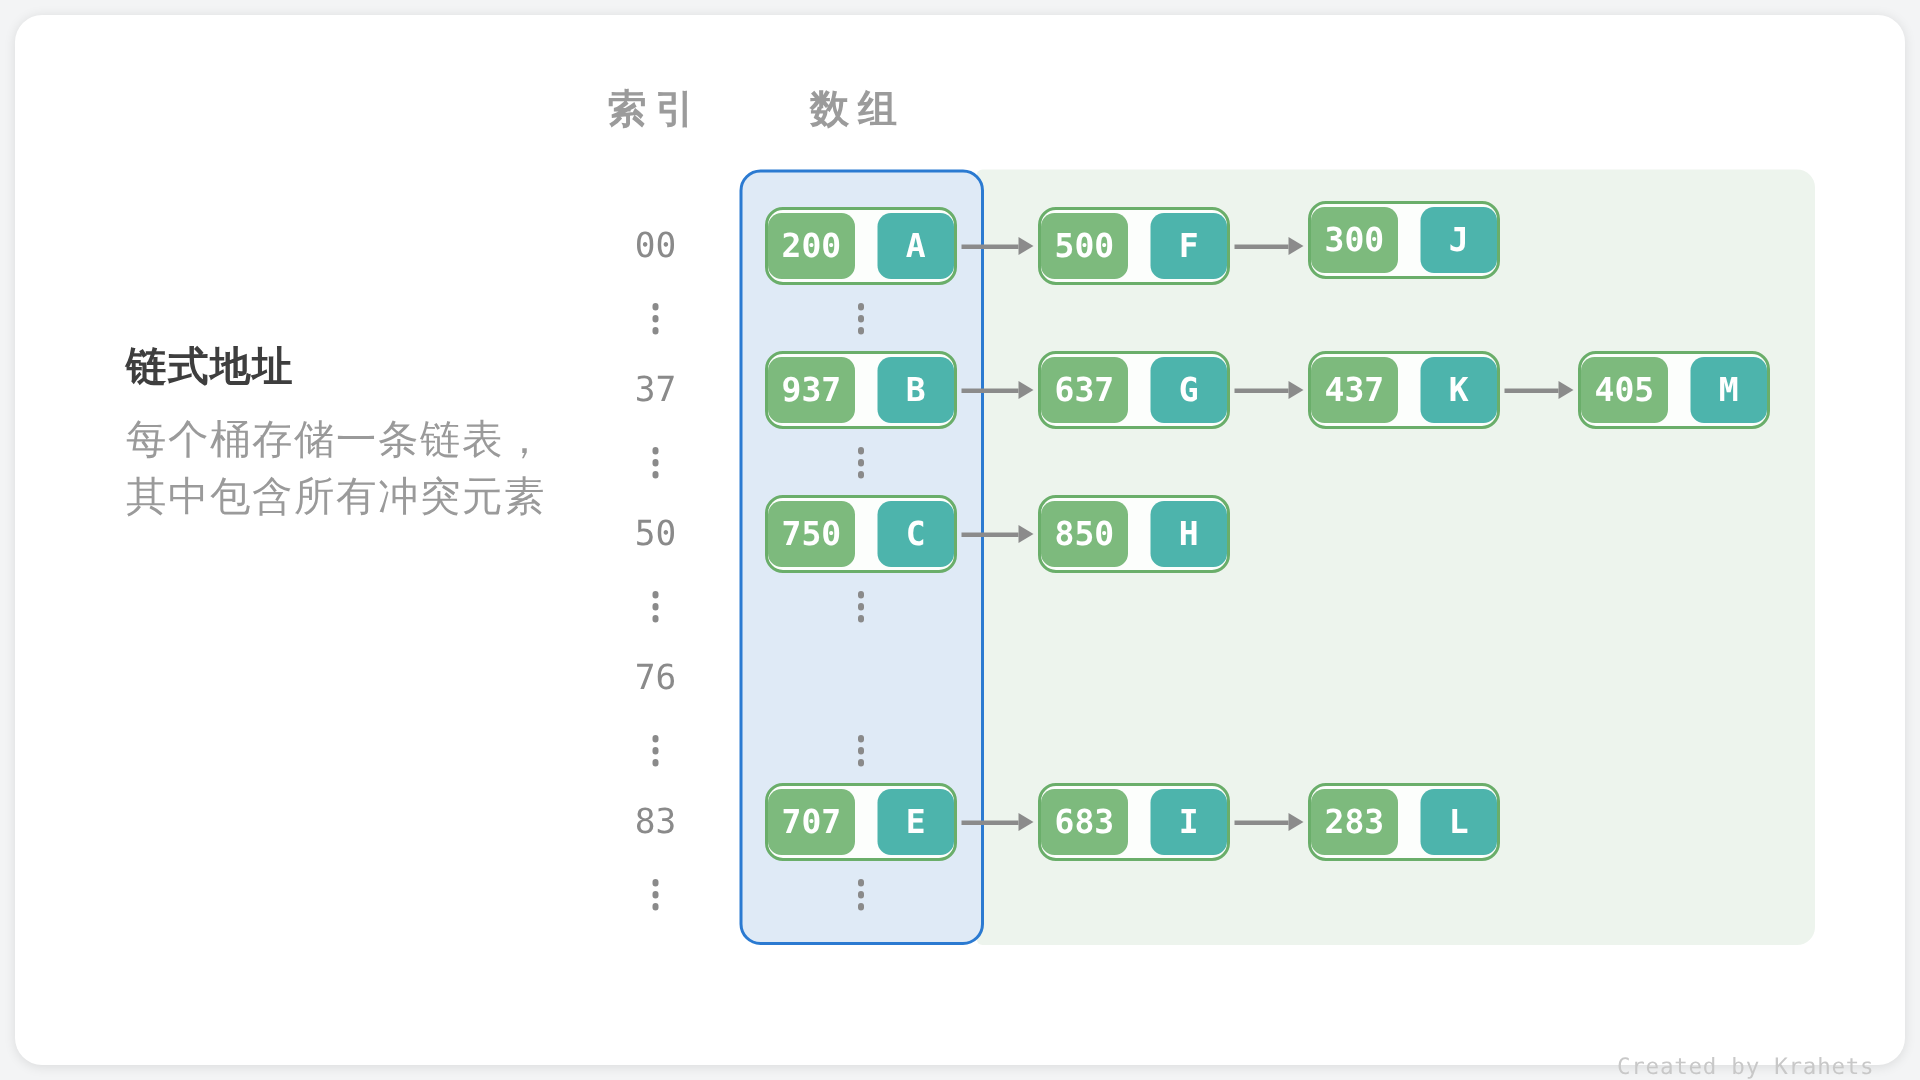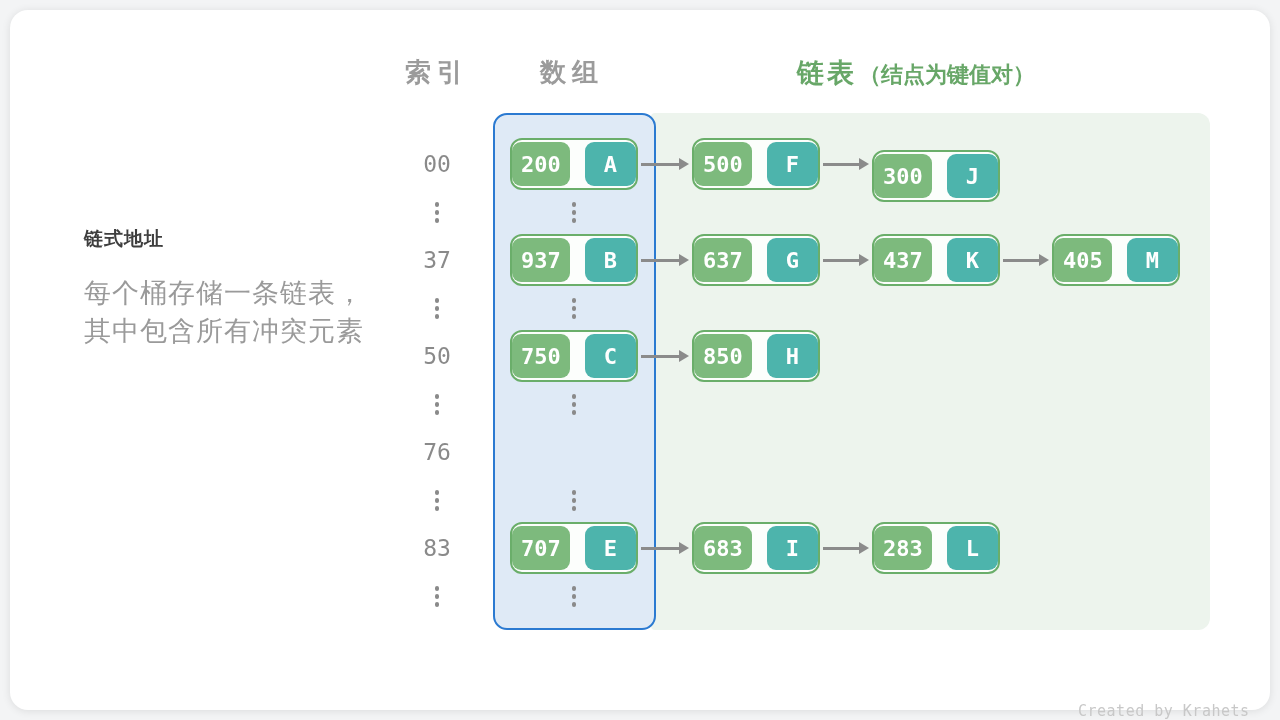--- a/index.html
+++ b/index.html
@@ -15,21 +15,21 @@
   }
   .layer{position:absolute;left:0;top:0;width:1280px;height:720px;}
 
   
   .col-header{position:absolute;top:55px;font-weight:bold;font-size:26px;color:var(--header-gray);letter-spacing:6px;white-space:nowrap;}
   .col-header.list{color:var(--header-green);letter-spacing:0;}
   .list-strong{font-weight:bold;font-size:27px;letter-spacing:3px;}
   .list-note{font-weight:600;font-size:22px;margin-left:2px;}
 
   
-  .side-title{position:absolute;left:84px;top:226px;font-size:19px;font-weight:bold;color:#3e3e3e;letter-spacing:1px;}
+  .side-title{position:absolute;left:84px;top:226px;font-size:27px;font-weight:bold;color:#3e3e3e;letter-spacing:1px;}
   .side-desc{position:absolute;left:84px;top:274px;font-size:27px;color:#9a9a9a;line-height:38px;letter-spacing:1px;}
 
   
   .hash-box{
     position:absolute;left:72px;top:440px;width:270px;height:92px;box-sizing:border-box;
     border:2px solid var(--hash-border);border-radius:12px;background:#f8faff;text-align:center;
   }
   .hash-title{margin-top:11px;font-size:22px;color:var(--hash-blue);letter-spacing:2px;}
   .hash-formula{margin-top:7px;font-family:"DejaVu Sans Mono","Liberation Mono",monospace;font-size:21px;color:var(--hash-blue);}
 
@@ -78,23 +78,20 @@
 </style>
 </head>
 <body style="--key-block: #7dba7d; --value-block: #4db4ac; --node-border: #6aae6a; --array-panel-bg: #dfeaf6; --array-panel-border: #2b7ad1; --list-panel-bg: #edf4ed; --arrow: #8b8b8b; --header-gray: #9b9b9b; --header-green: #68a768; --hash-blue: #2b4cd7; --hash-border: #5673d9;">
 
 <div class="card"></div>
 
 <div class="layer">
 
   <div class="col-header" style="left:405px;">索引</div>
   <div class="col-header" style="left:540px;">数组</div>
-  <div class="col-header list" style="left:797px;">
-    <span class="list-strong">链表</span><span class="list-note">（结点为键值对）</span>
-  </div>
 
   <div class="side-title">链式地址</div>
   <div class="side-desc">
     <div>每个桶存储一条链表，</div>
     <div>其中包含所有冲突元素</div>
   </div>
 
 
   <div class="panel-list"></div>
   <div class="panel-array"></div>
@@ -110,21 +107,21 @@
         <div class="arrow-head"></div>
       </div>
       <div class="node" style="left: 692px; top: 138px;">
         <div class="cell key">500</div>
         <div class="cell val">F</div>
       </div>
       <div class="arrow" style="left: 823px; top: 157px; width: 46px;">
         <div class="arrow-line"></div>
         <div class="arrow-head"></div>
       </div>
-      <div class="node" style="left: 872px; top: 150px;">
+      <div class="node" style="left: 872px; top: 134px;">
         <div class="cell key">300</div>
         <div class="cell val">J</div>
       </div>
       <div class="dots" style="left: 434.75px; top: 202px;">
         <div class="dot"></div>
         <div class="dot"></div>
         <div class="dot"></div>
       </div>
       <div class="dots" style="left: 571.75px; top: 202px;">
         <div class="dot"></div>

